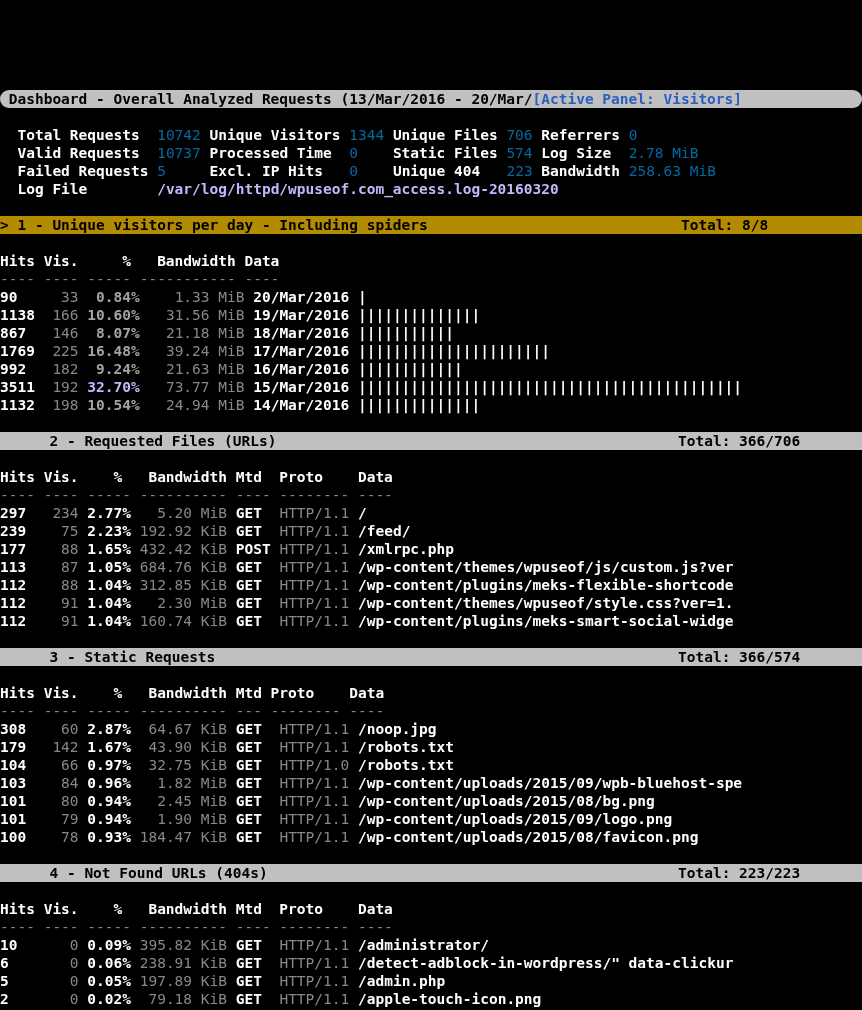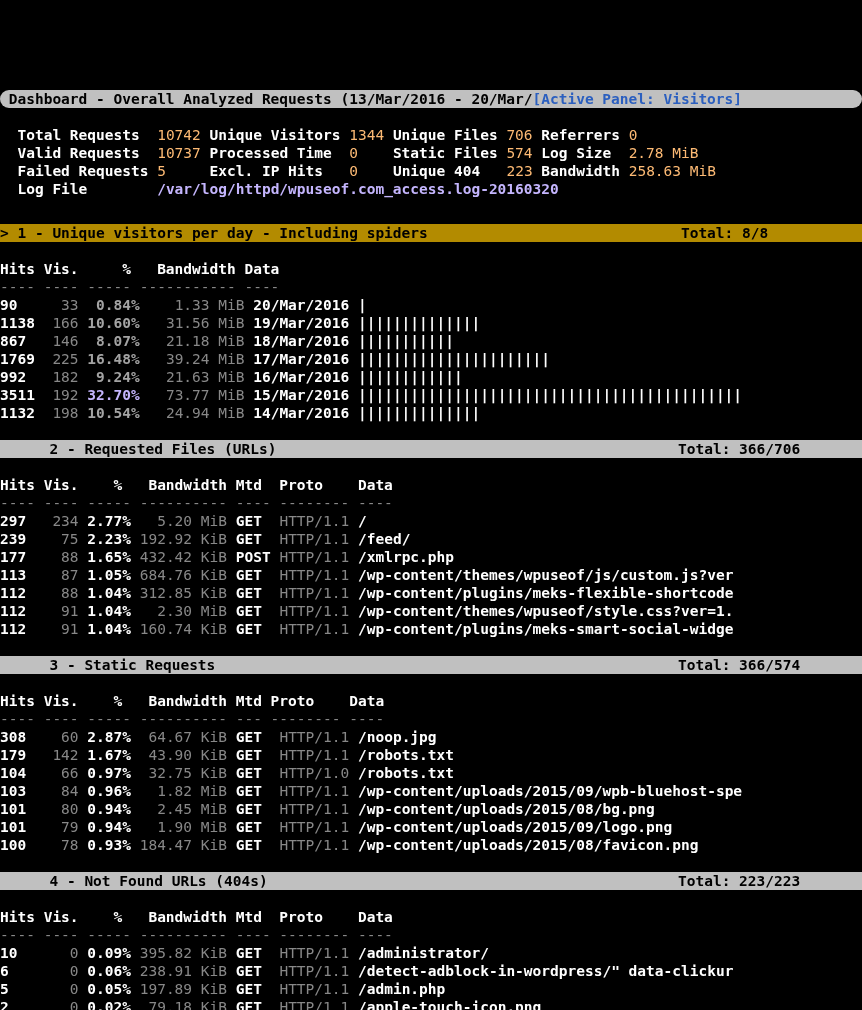--- a/index.html
+++ b/index.html
@@ -20,30 +20,29 @@
     font-weight: bold;
     border-radius: 9px;
   }
   .bar-title .active {
     color: #2b5fbf;
   }
   .panel-selected {
     background: #b38b00;
     color: #000;
     font-weight: bold;
-    margin-top: 8px;
   }
   .panel-head {
     background: #c0c0c0;
     color: #000;
     font-weight: bold;
     padding-left: 32px;
   }
   .wb  { color: #ffffff; font-weight: bold; }   
-  .cy  { color: #fdba74; }
+  .cy  { color: #0369a1; }
   .gr  { color: #888888; }                       
   .grd { color: #888888; }                       
   .red { color: #a3a3a3; font-weight: bold; }    
   .ylw { color: #c4b5fd; font-weight: bold; }
 </style>
 </head>
 <body>
 
 
 

